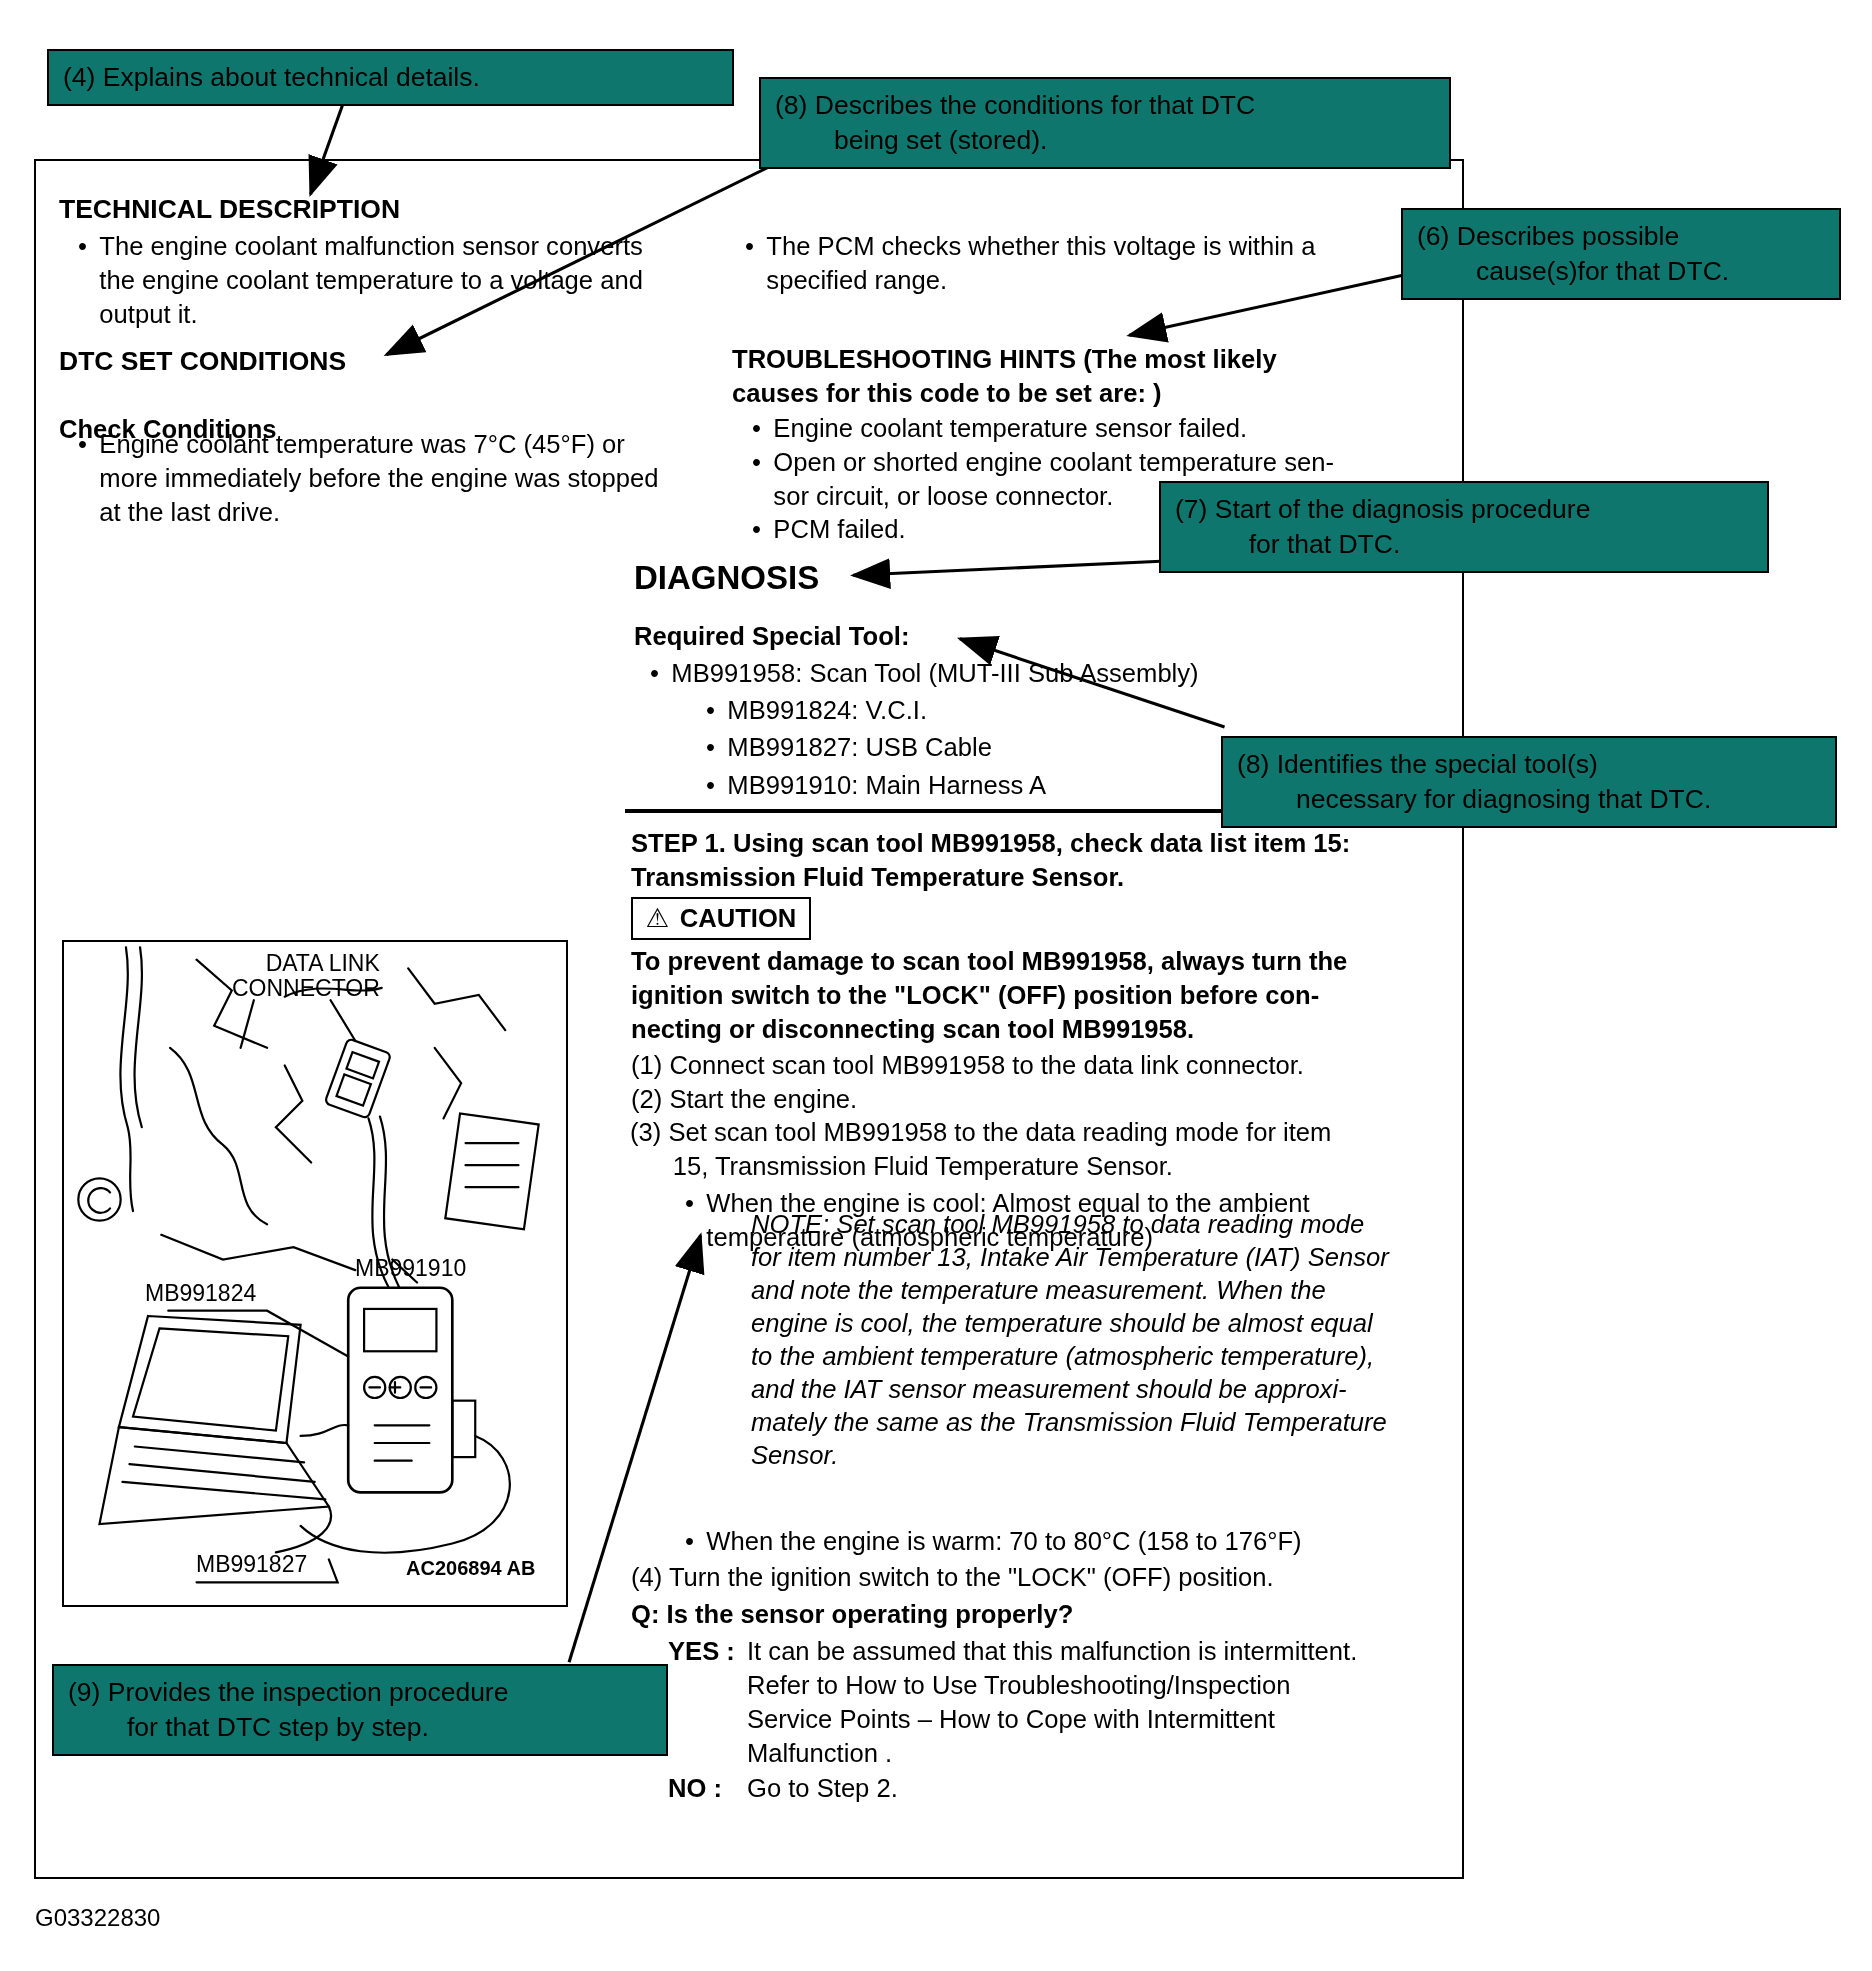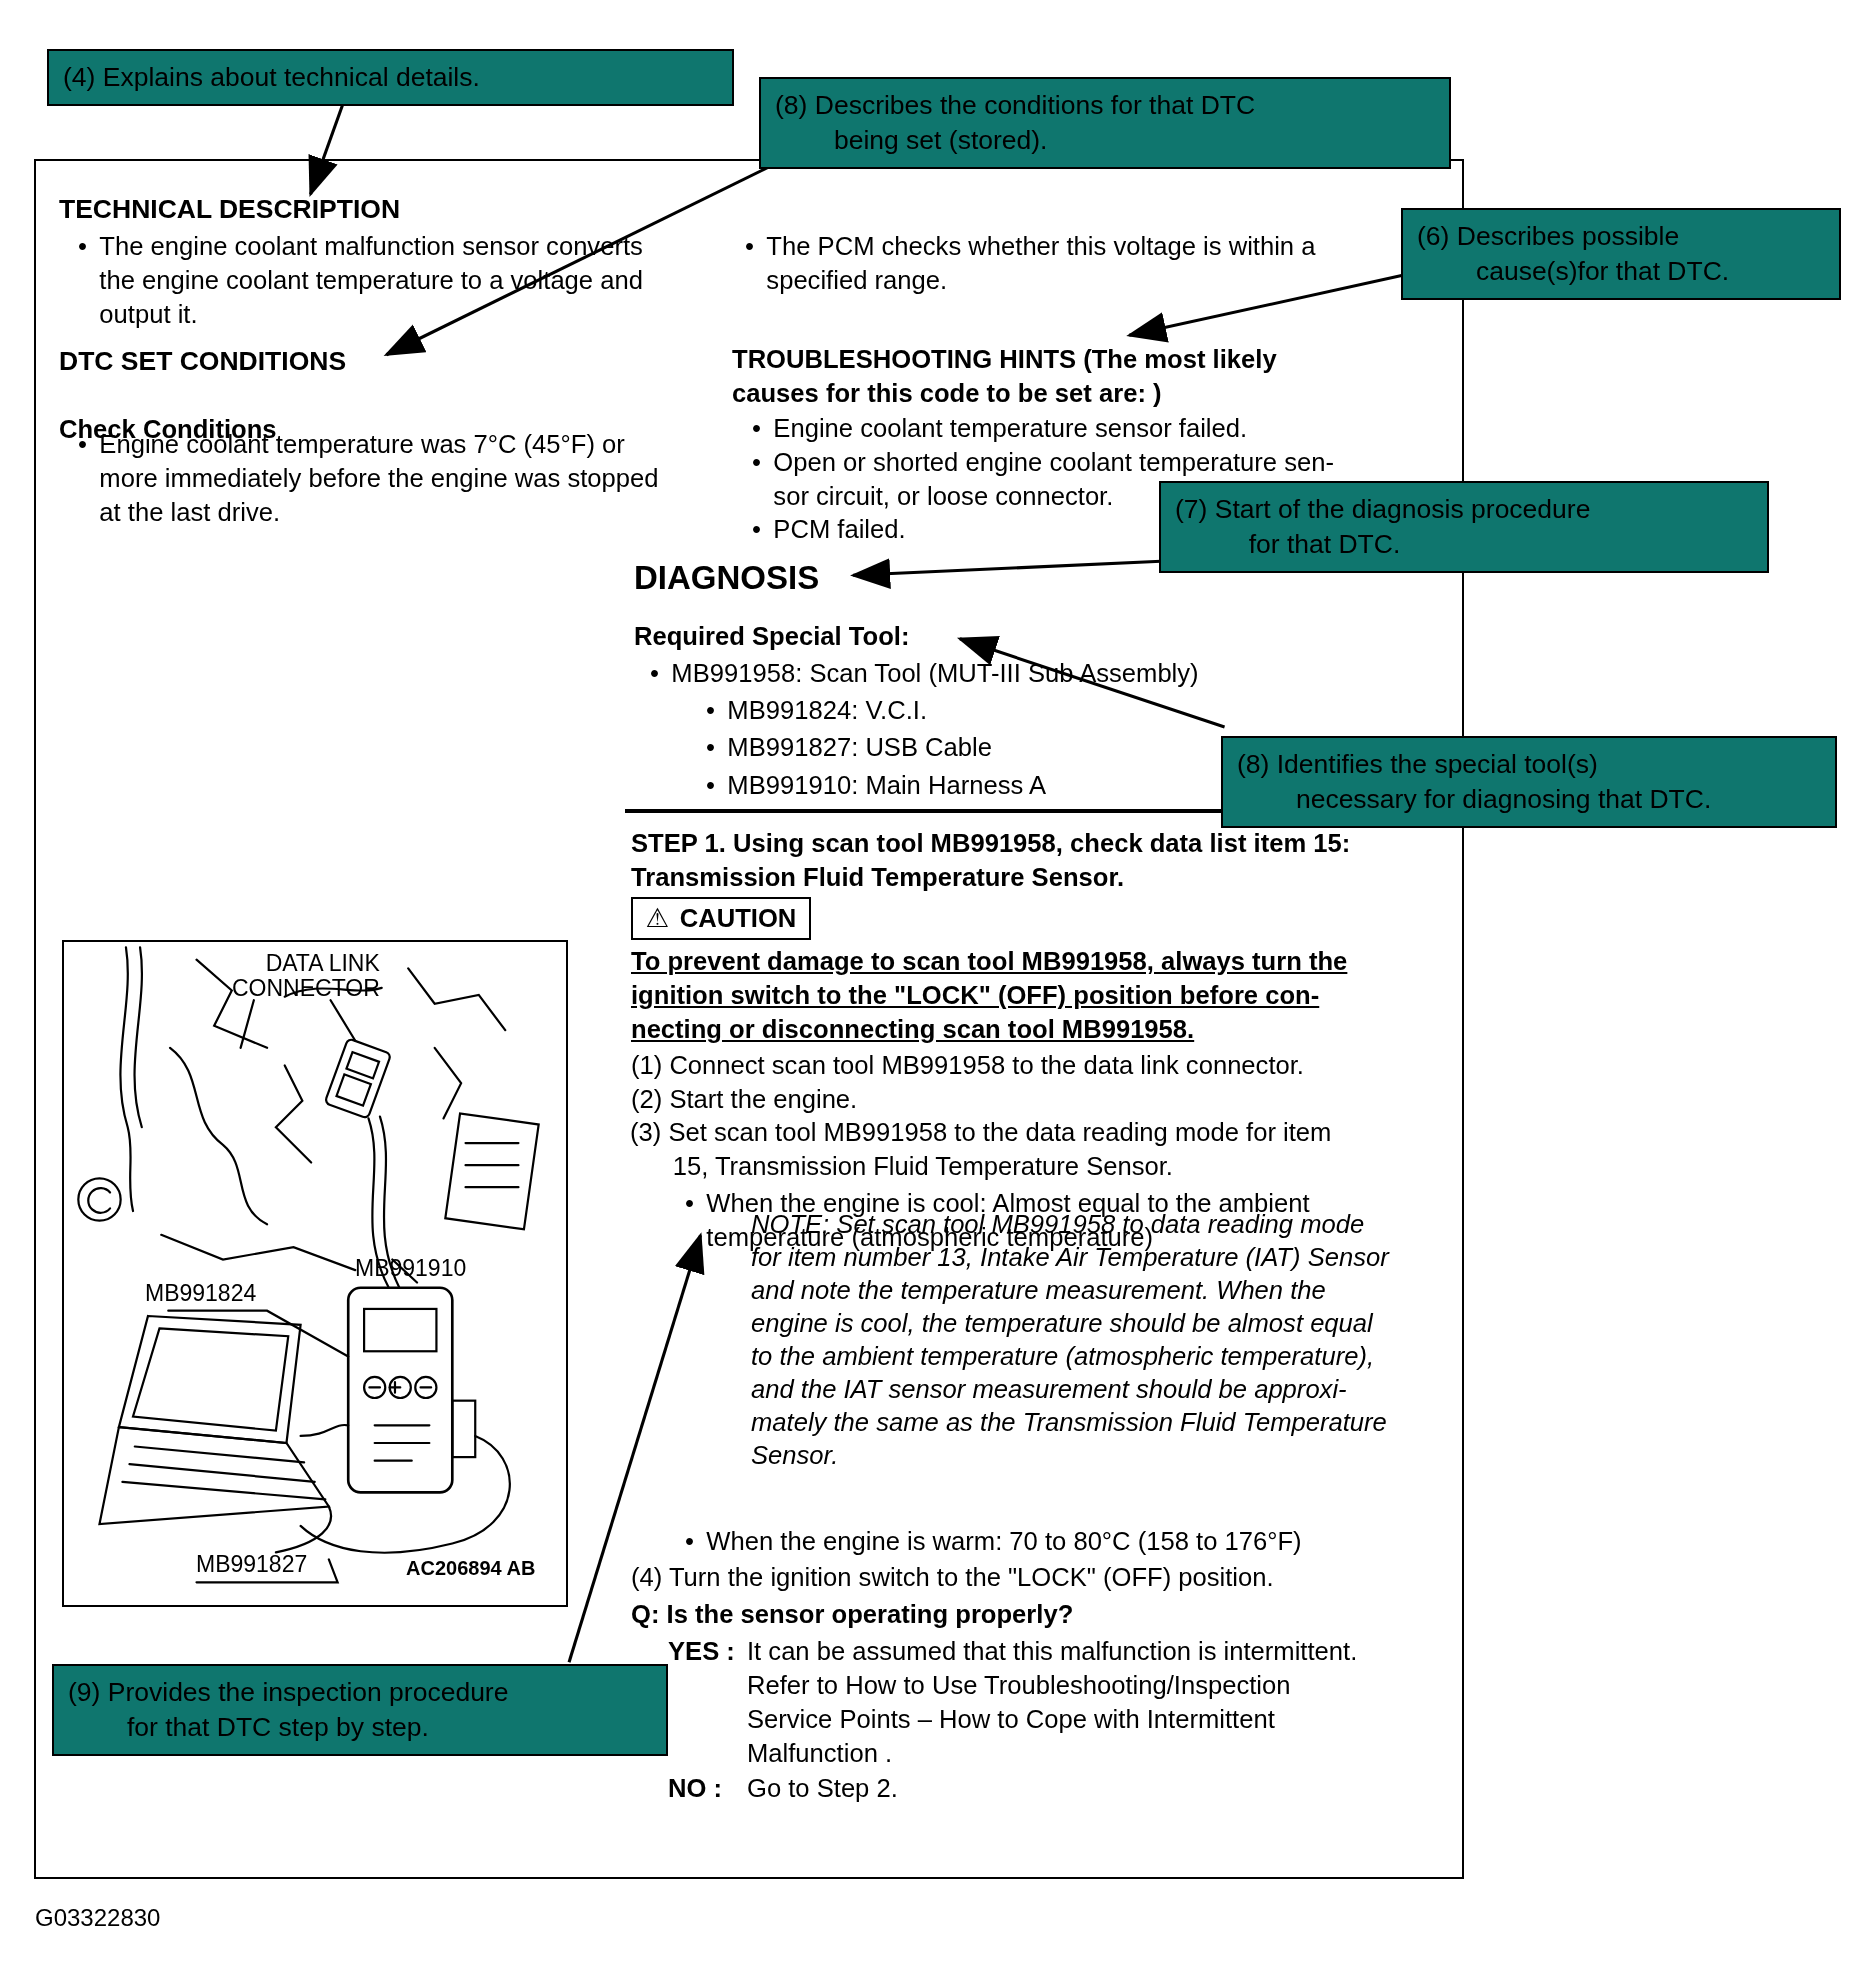--- a/index.html
+++ b/index.html
@@ -112,21 +112,21 @@
 <div id="divider"></div>
 
 <div class="txt b fs29 pre" style="left:631px;top:826px;">STEP 1. Using scan tool MB991958, check data list item 15:
 Transmission Fluid Temperature Sensor.</div>
 
 <div id="caution-box">
   <span class="fs30">⚠</span>
   <span class="b fs29">CAUTION</span>
 </div>
 
-<div class="txt b fs29 pre" style="left:631px;top:944px;text-decoration:underline;">To prevent damage to scan tool MB991958, always turn the
+<div class="txt b fs29 pre" style="left:631px;top:944px;">To prevent damage to scan tool MB991958, always turn the
 ignition switch to the "LOCK" (OFF) position before con-
 necting or disconnecting scan tool MB991958.</div>
 
 <div class="txt fs29 pre" style="left:631px;top:1048px;">(1) Connect scan tool MB991958 to the data link connector.</div>
 <div class="txt fs29 pre" style="left:631px;top:1082px;">(2) Start the engine.</div>
 <div class="txt fs29 pre" style="left:630px;top:1115px;">(3) Set scan tool MB991958 to the data reading mode for item
       15, Transmission Fluid Temperature Sensor.</div>
 
 <div class="row fs29" style="left:685px;top:1186px;">
   <span class="bullet">•</span>

